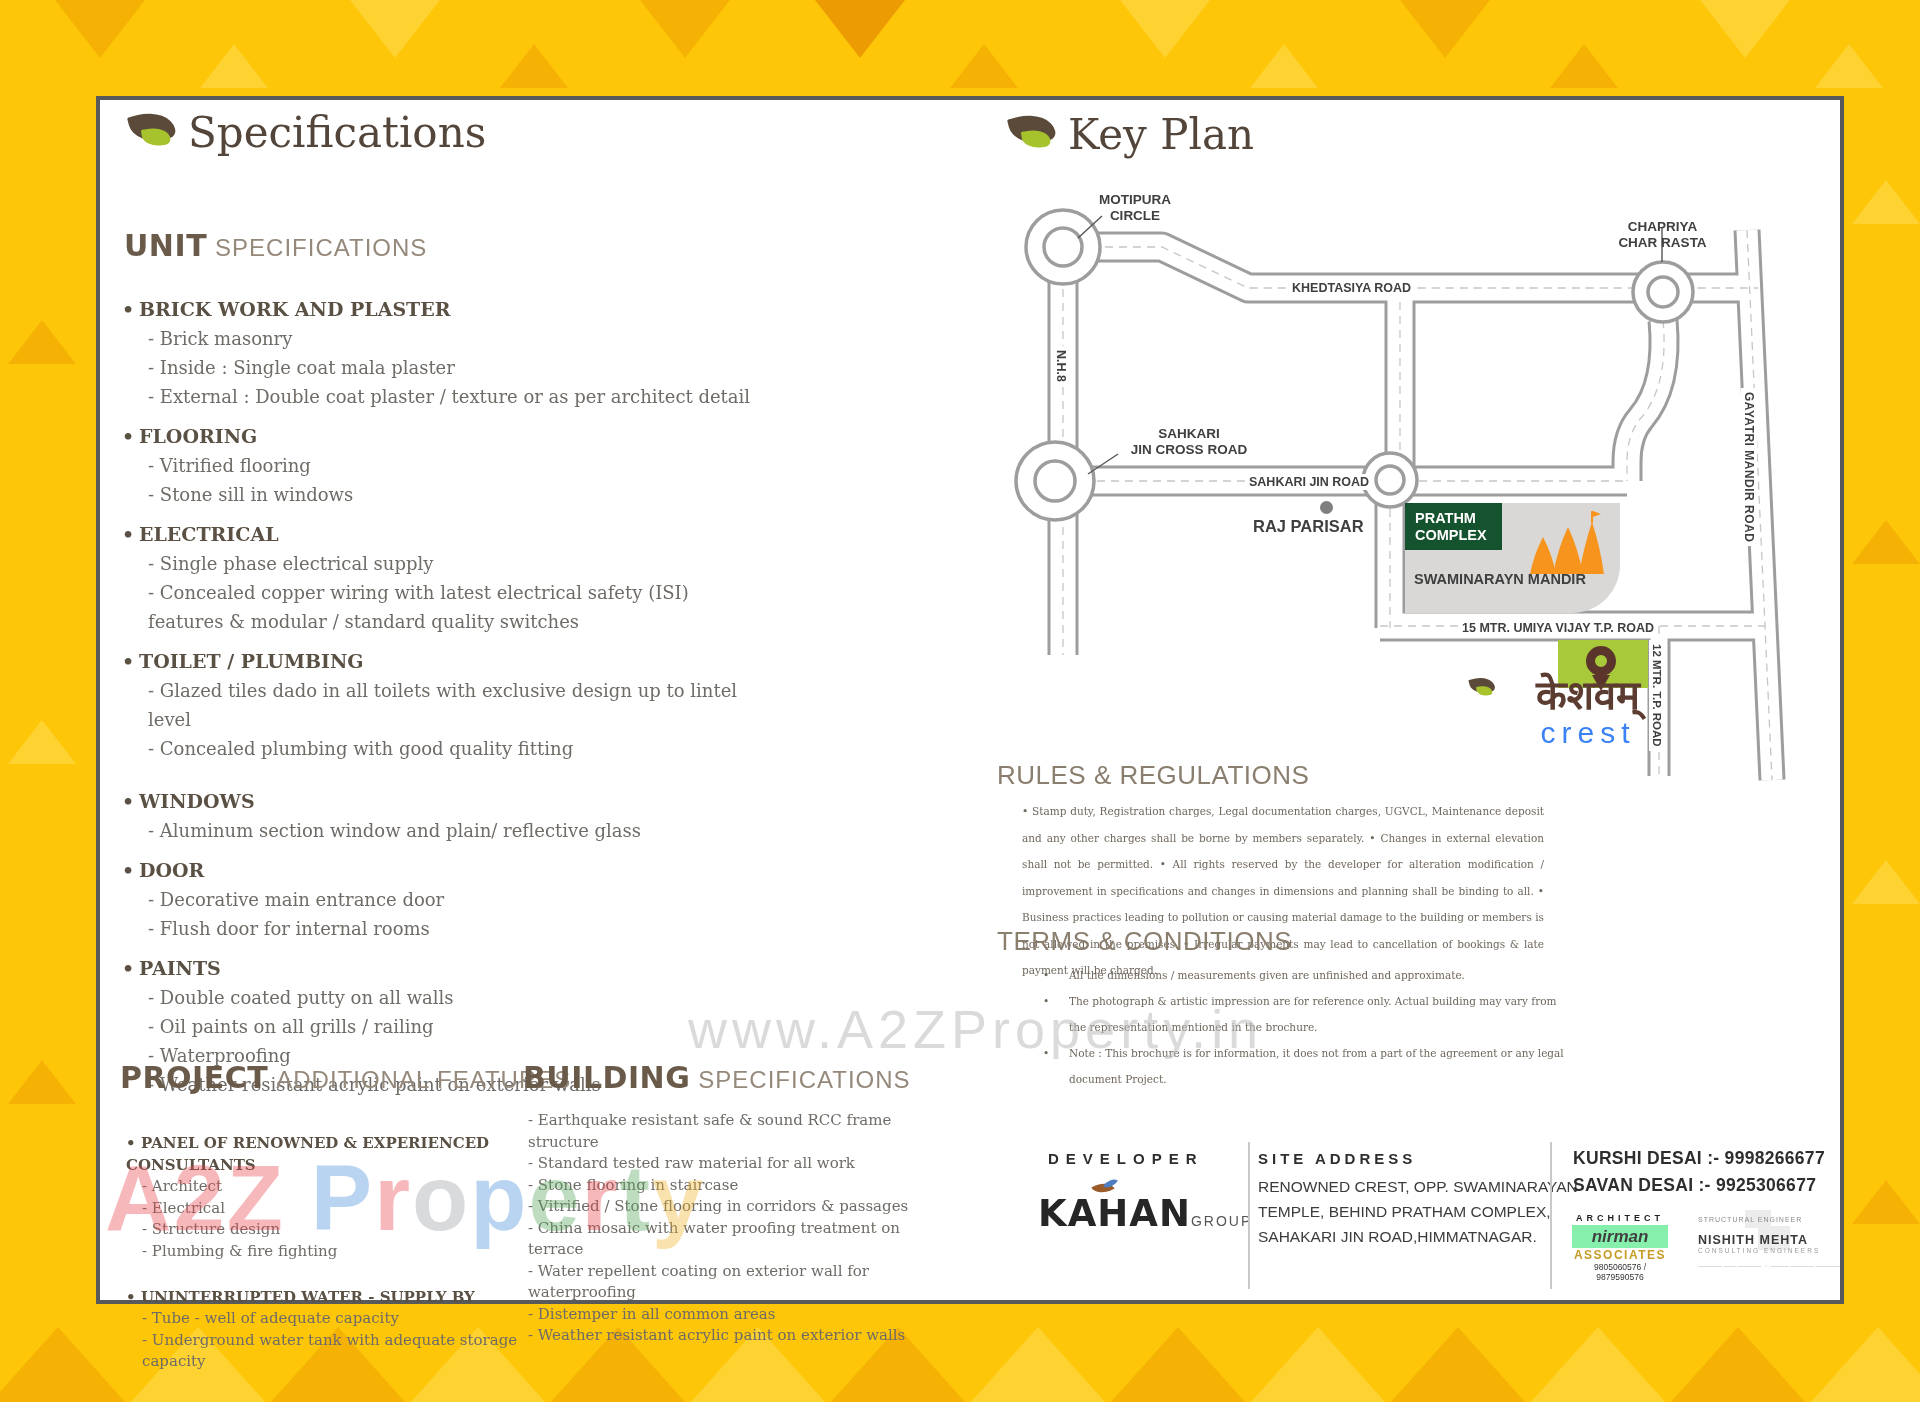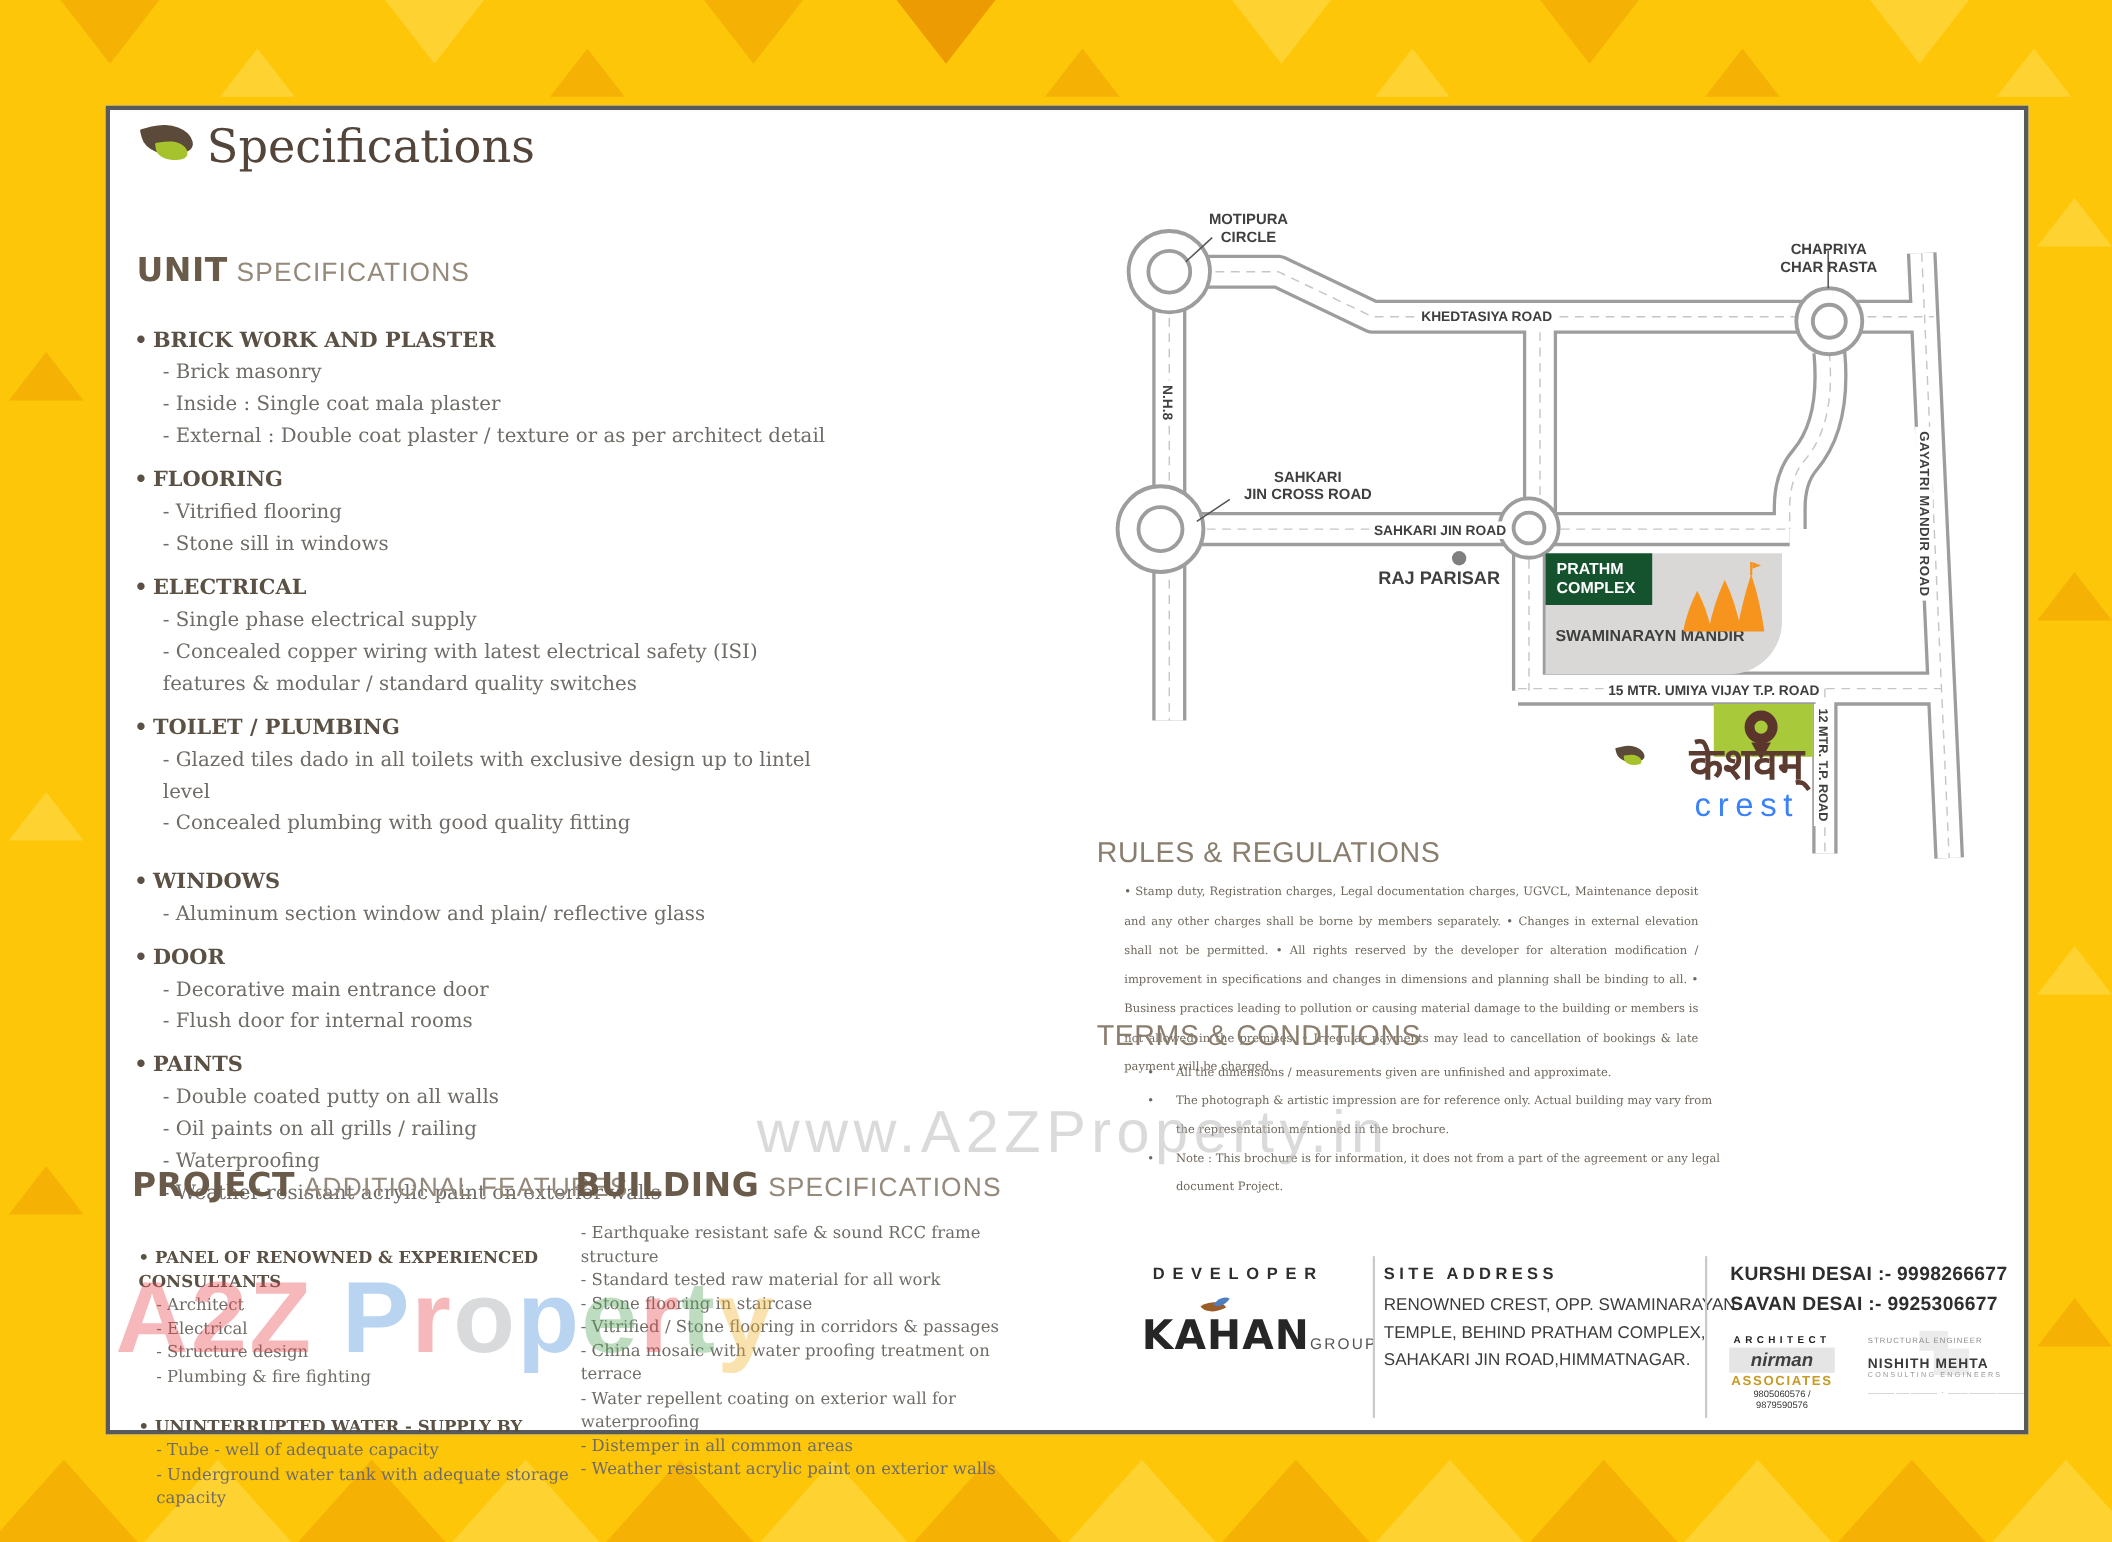--- a/index.html
+++ b/index.html
@@ -192,20 +192,27 @@
       <div class="plain">- Earthquake resistant safe &amp; sound RCC frame structure</div>
       <div class="plain">- Standard tested raw material for all work</div>
       <div class="plain">- Stone flooring in staircase</div>
       <div class="plain">- Vitrified / Stone flooring in corridors &amp; passages</div>
       <div class="plain">- China mosaic with water proofing treatment on terrace</div>
       <div class="plain">- Water repellent coating on exterior wall for waterproofing</div>
       <div class="plain">- Distemper in all common areas</div>
       <div class="plain">- Weather resistant acrylic paint on exterior walls</div>
     </div>
 
+    <div class="brand" style="left:910px;top:12px">
+      <span class="leafwrap">
+          <span class="leaf-b"></span>
+          <span class="leaf-g"></span>
+        </span>
+      <span class="brand-txt">Key Plan</span>
+    </div>
 
     <svg class="abs" style="left:890px;top:70px" width="810" height="630" viewBox="0 0 810 630">
       <defs>
         <path id="pnh8" d="M 73 77 V 485"></path>
         <path id="pkhed" d="M 73 77 H 172 L 258 118 H 768"></path>
         <path id="pgay" d="M 757 60 L 782 610"></path>
         <path id="pinv" d="M 410 118 V 311"></path>
         <path id="psah" d="M 65 311 H 637"></path>
         <path id="pcur" d="M 673 150 Q 679 215 651 248 Q 637 264 637 292 V 311"></path>
         <path id="pdwn" d="M 400 311 V 458"></path>
@@ -340,21 +347,21 @@
       <div>SAHAKARI  JIN  ROAD,HIMMATNAGAR.</div>
     </div>
 
     <div class="divider" style="left:1450px;top:1042px;height:147px"></div>
 
     <div class="abs contact" style="left:1473px;top:1048px">KURSHI DESAI :- 9998266677</div>
     <div class="abs contact" style="left:1473px;top:1075px">SAVAN DESAI :- 9925306677</div>
 
     <div class="abs" style="left:1472px;top:1113px;width:96px;text-align:center">
       <div style="font-size:9px;font-weight:bold;letter-spacing:4px;color:#222">ARCHITECT</div>
-      <div style="margin-top:2px;background:#e5e5e5;height:23px;line-height:23px;font-size:17px;font-weight:bold;color:#3f3f3f;font-style:italic">nirman</div>
+      <div style="margin-top:2px;background:#86efac;height:23px;line-height:23px;font-size:17px;font-weight:bold;color:#3f3f3f;font-style:italic">nirman</div>
       <div style="font-size:12px;font-weight:bold;letter-spacing:1.5px;color:#c79b26">ASSOCIATES</div>
       <div style="font-size:8.5px;color:#333">9805060576 / 9879590576</div>
     </div>
 
     <div class="abs" style="left:1598px;top:1116px;width:180px">
       <span class="abs" style="left:47px;top:-6px;width:26px;height:18px;background:#ececec"></span>
       <span class="abs" style="left:60px;top:10px;width:32px;height:24px;background:#ececec"></span>
       <div style="position:relative;font-size:7px;letter-spacing:1px;color:#8a8a8a">STRUCTURAL ENGINEER</div>
       <div style="position:relative;margin-top:10px;font-size:12.5px;font-weight:bold;letter-spacing:1px;color:#3a3a3a">NISHITH MEHTA</div>
       <div style="position:relative;font-size:6.5px;letter-spacing:2px;color:#999">CONSULTING ENGINEERS</div>

